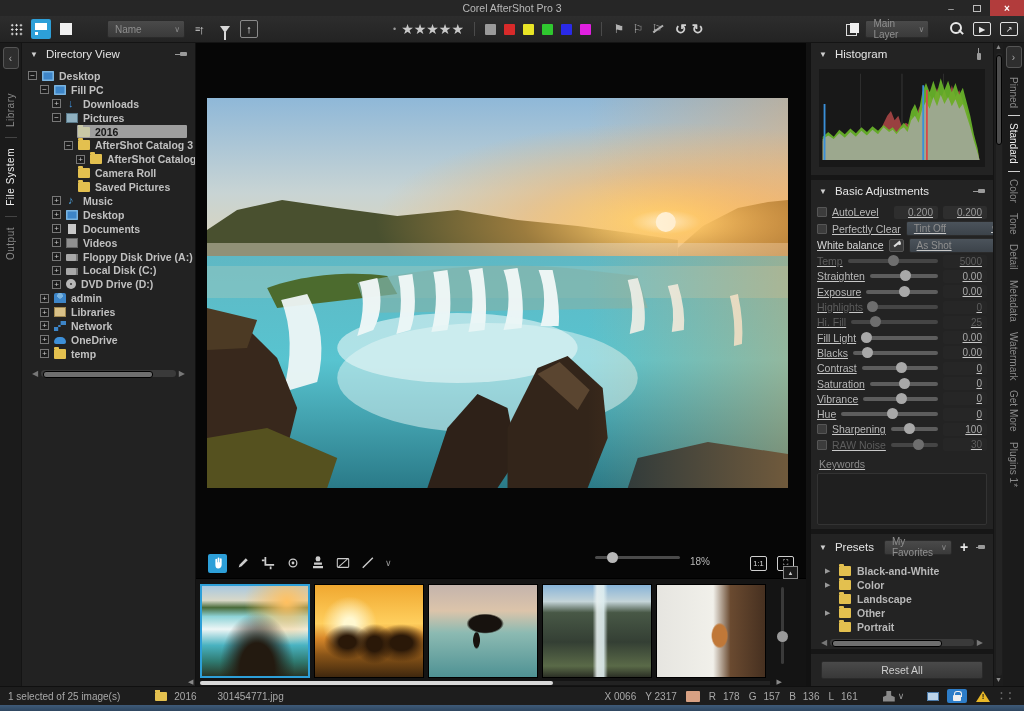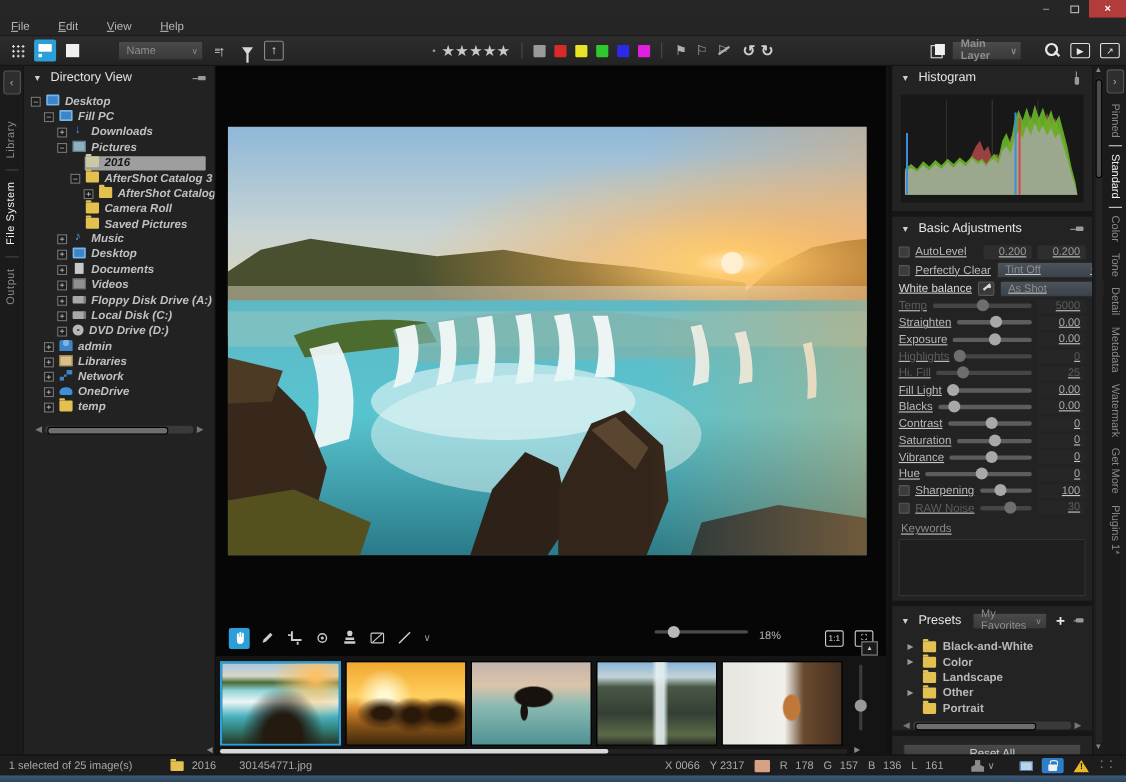--- a/index.html
+++ b/index.html
@@ -71,21 +71,21 @@
   .panel-header { height:22px; display:flex; align-items:center; padding:0 8px; gap:8px; flex:0 0 auto; }
   .tri { font-size:8px; color:#cfcfcf; }
   .panel-title { color:#e4e4e4; font-size:11.5px; }
   .pin { margin-left:auto; width:12px; height:8px; position:relative; }
   .pin::before { content:""; position:absolute; right:0; top:2px; width:7px; height:4px; background:#9a9a9a; border-radius:1px; }
   .pin::after { content:""; position:absolute; left:0; top:3.5px; width:5px; height:1px; background:#9a9a9a; }
   .tree { flex:0 0 auto; padding:4px 0 2px 6px; overflow:hidden; }
   .tree-row { height:13.9px; display:flex; align-items:center; }
   .expander { width:9px; height:9px; border:1px solid #777; background:#1c1c1c; color:#ccc; font-size:8px; line-height:7px; text-align:center; margin-right:4px; flex:0 0 auto; }
   .exp-space { width:9px; margin-right:4px; flex:0 0 auto; }
-  .row-content { display:flex; align-items:flex-start; gap:5px; padding:0 4px 0 1px; height:13px;font-style:italic; }
+  .row-content { display:flex; align-items:center; gap:5px; padding:0 4px 0 1px; height:13px; }
   .tree-row.selected .row-content { background:#9e9e9e; border-radius:1px; margin-right:8px; flex:1; }
   .tree-row.selected .tree-label { color:#151515; font-weight:bold; }
   .tree-label { color:#c0c0c0; font-size:10.5px; white-space:nowrap; font-weight:bold; }
   .tico { width:12px; height:10px; flex:0 0 auto; position:relative; }
   .ic-monitor { background:#3d85c8; border-radius:1px; box-shadow:inset 0 0 0 1.5px #7ab4e0; }
   .ic-download { background:none; }
   .ic-download::before { content:"↓"; position:absolute; left:2px; top:-2px; color:#3d8fd8; font-weight:bold; font-size:11px; }
   .ic-pictures { background:#8fb0c0; box-shadow:inset 0 0 0 1px #5a7a8a; }
   .ic-folder { background:#e3c04f; border-radius:1px; }
   .ic-folder::before { content:""; position:absolute; top:-2px; left:0; width:5px; height:2px; background:#e3c04f; border-radius:1px 1px 0 0; }
@@ -210,35 +210,30 @@
   .warn::after { content:"!"; position:absolute; left:-1.5px; top:1px; color:#1a1a1a; font-size:8px; font-weight:bold; }
   .grip { color:#777; font-size:10px; letter-spacing:1px; }
   .bottom-edge { height:6px; background:linear-gradient(#3e5a78,#2e4660); flex:0 0 auto; }
 </style>
 </head>
 <body>
 
 <div class="window">
 
   <div class="titlebar">
+    <div class="title">Corel AfterShot Pro 3</div>
     <div class="winbtns">
       <div class="wbtn">–</div>
       <div class="wbtn">
           <span class="maxbox"></span>
         </div>
       <div class="wbtn close">×</div>
     </div>
   </div>
 
-  <div class="menubar" id="menubar">
-      <div class="menu-item"><span><u>F</u>ile</span></div>
-      <div class="menu-item"><span><u>E</u>dit</span></div>
-      <div class="menu-item"><span><u>V</u>iew</span></div>
-      <div class="menu-item"><span><u>H</u>elp</span></div>
-    </div>
 
   <div class="toolbar">
     <div class="tbtn">
         <div class="icon-grid"></div>
       </div>
     <div class="tbtn active">
         <div class="icon-browse"></div>
       </div>
     <div class="tbtn">
         <div class="icon-single"></div>
@@ -266,21 +261,21 @@
         <div class="swatch" style="background: rgb(47, 200, 47);"></div>
         <div class="swatch" style="background: rgb(42, 42, 232);"></div>
         <div class="swatch" style="background: rgb(224, 32, 224);"></div>
       </div>
     <div class="sep"></div>
     <span class="flag">⚑</span>
     <span class="flag">⚐</span>
     <span class="flag slash">⚐</span>
     <span class="undo" style="margin-left:6px;">↺</span>
     <span class="undo">↻</span>
-    <div style="margin-left:138px;display:flex;align-items:center;gap:6px;font-weight:bold;">
+    <div style="margin-left:138px;display:flex;align-items:center;gap:6px;">
       <div class="icon-layers"></div>
       <div class="dd dd-layer">
           <span>Main Layer</span>
           <span class="chev">∨</span>
         </div>
     </div>
     <div style="margin-left:auto;display:flex;align-items:center;gap:9px;">
       <div class="icon-search"></div>
       <div class="framebtn">▶</div>
       <div class="framebtn">↗</div>

